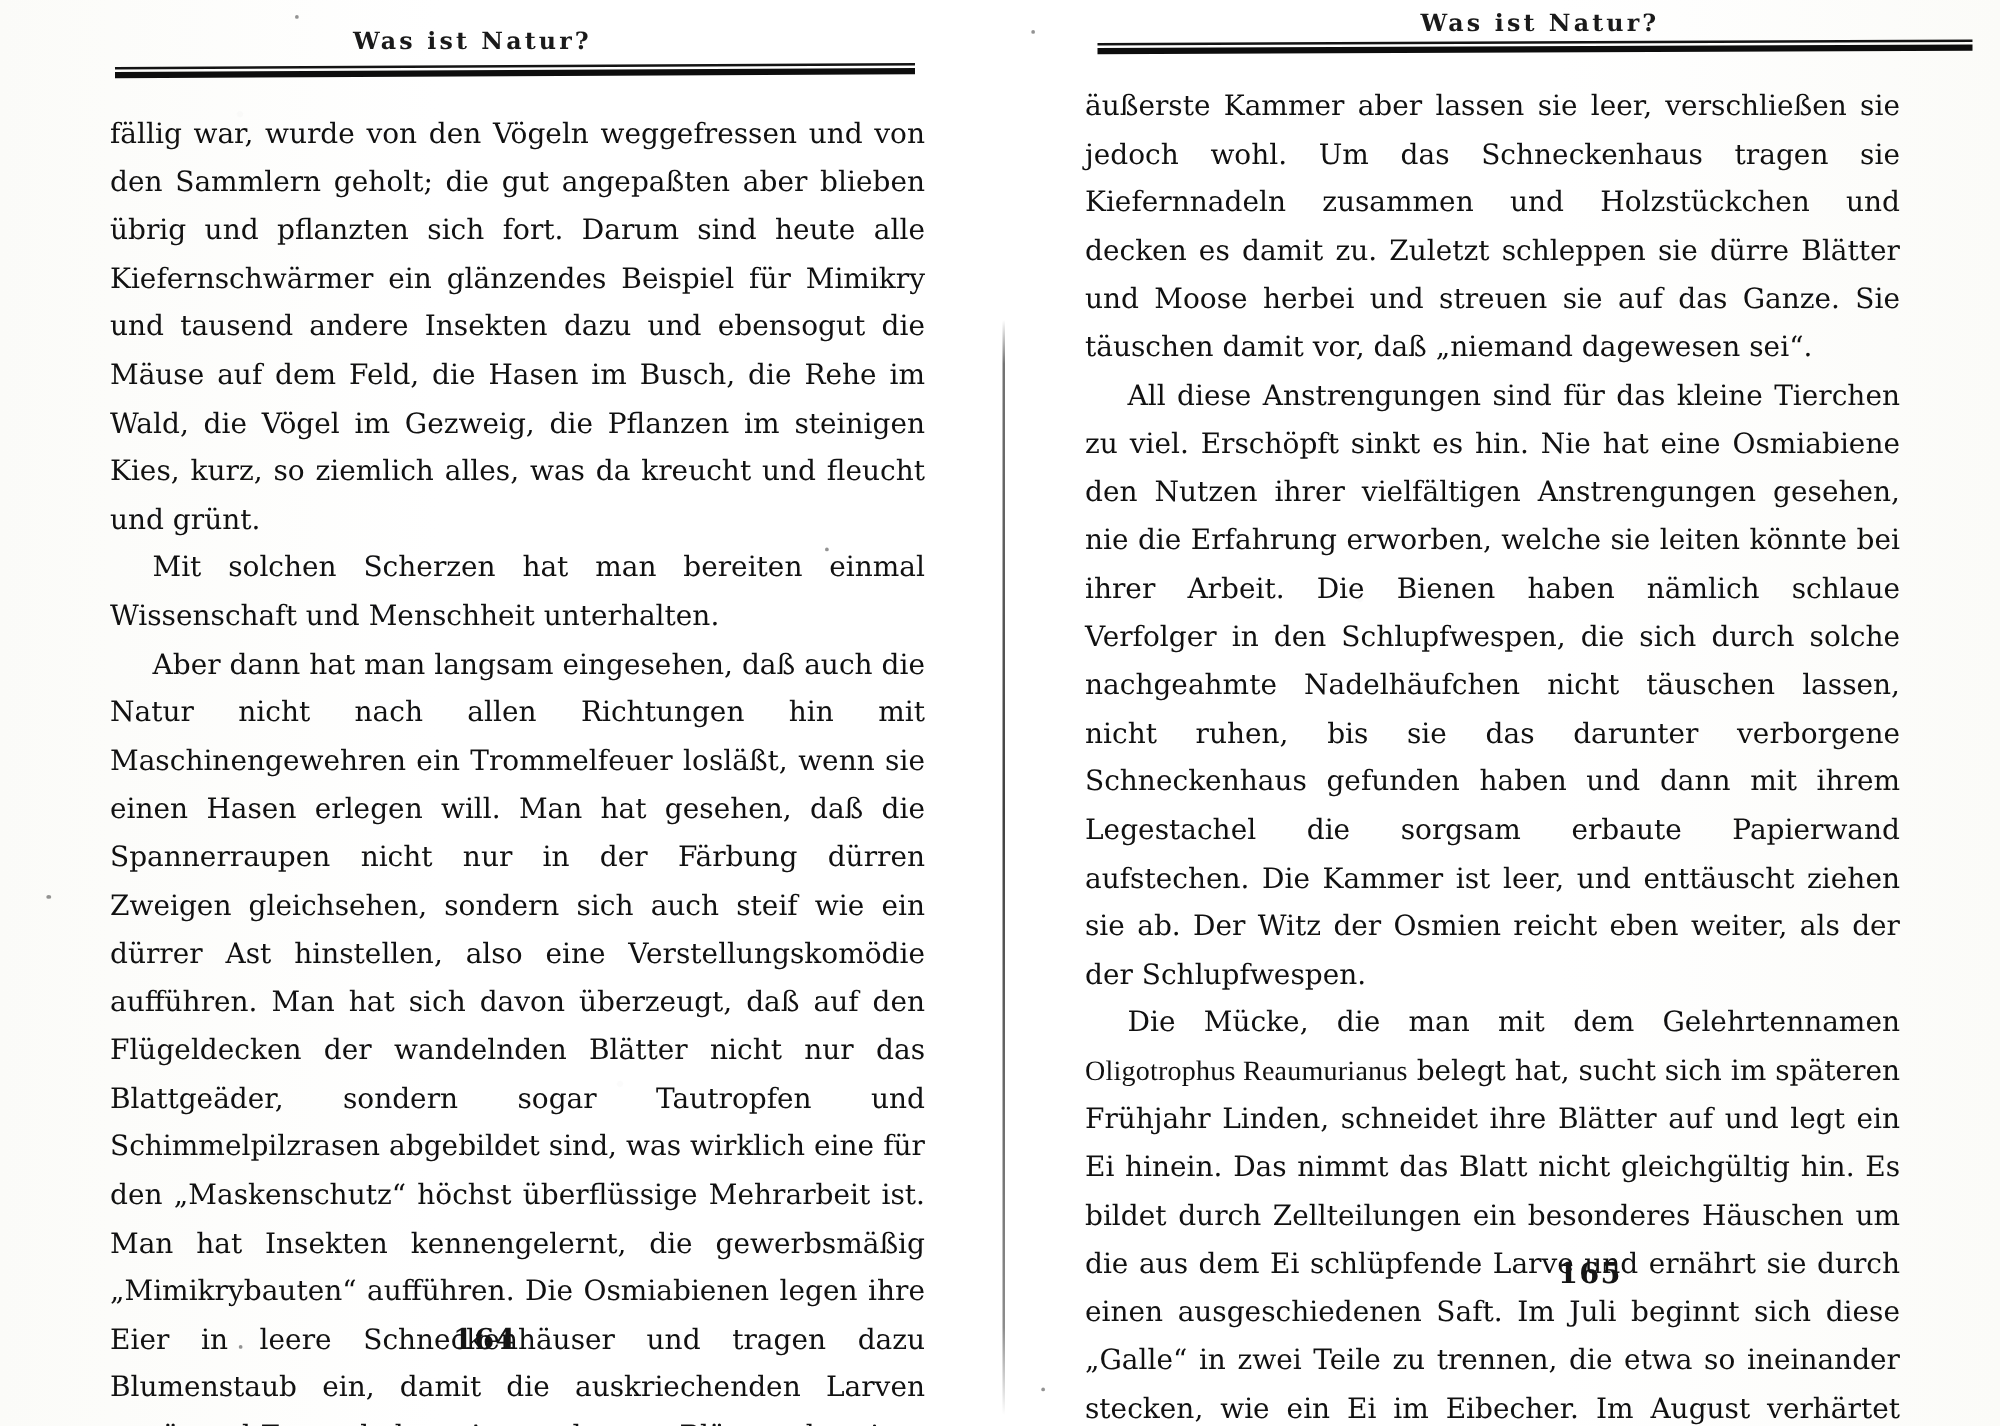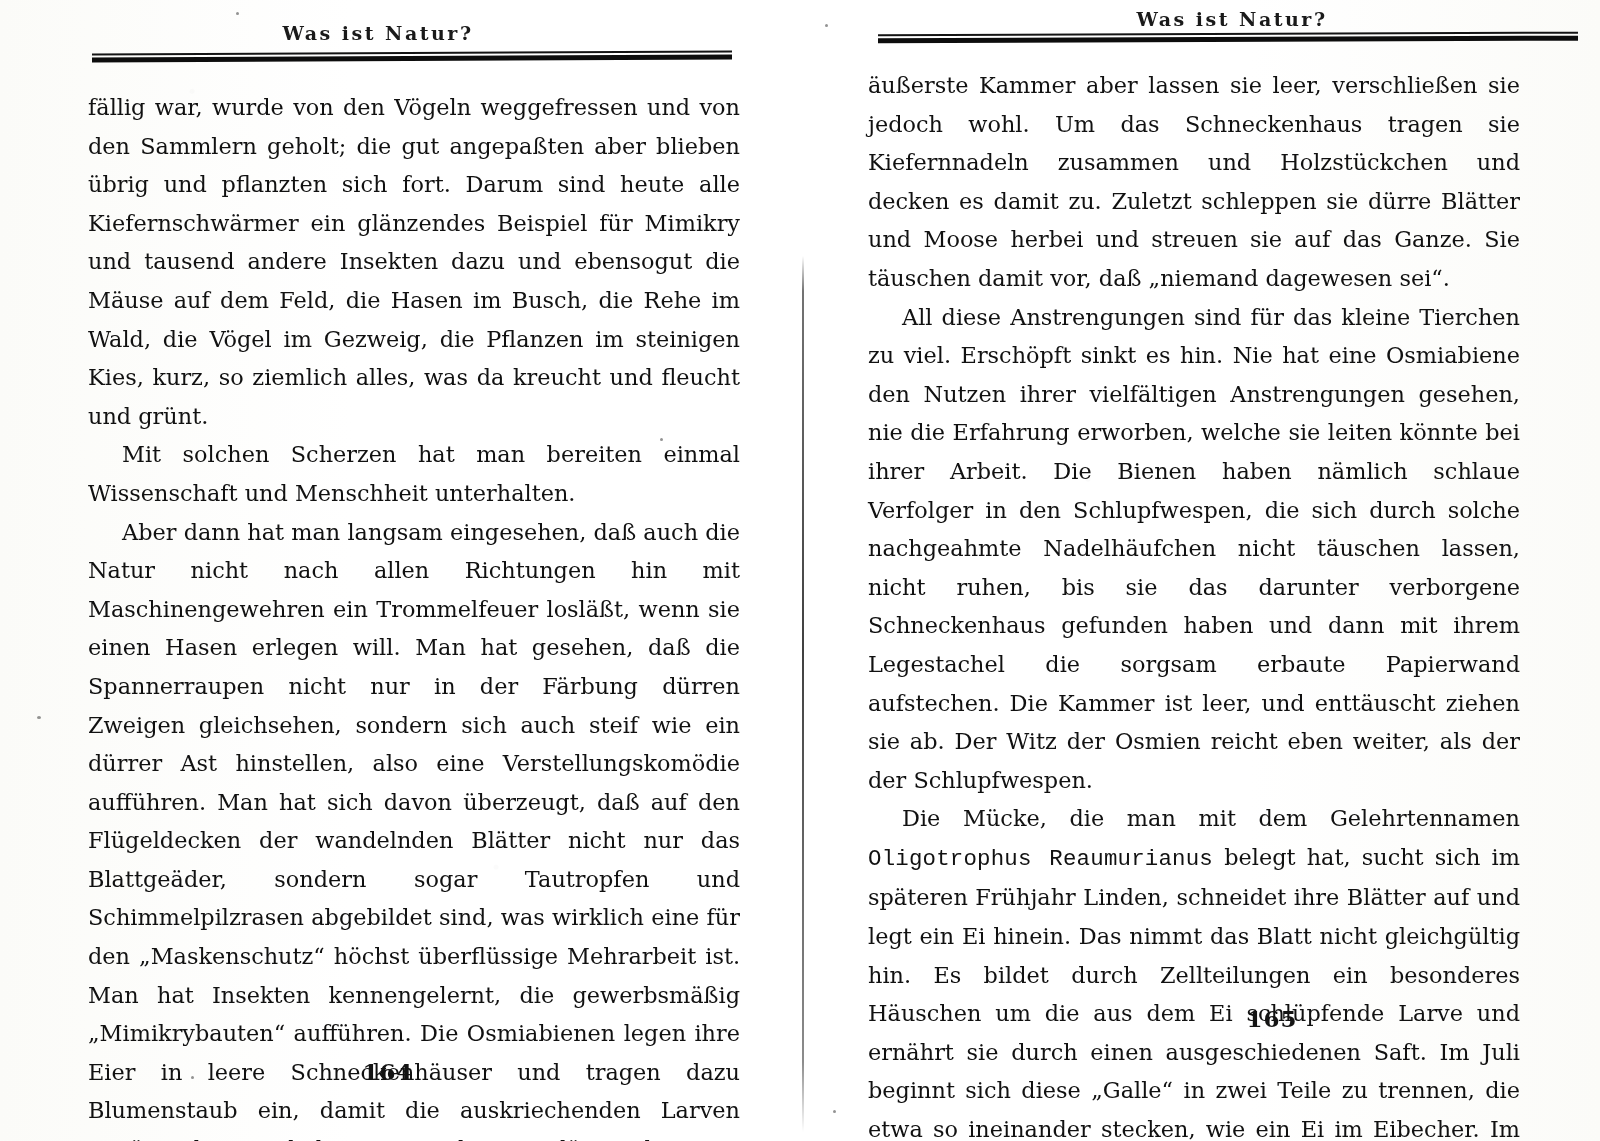--- a/index.html
+++ b/index.html
@@ -101,21 +101,21 @@
   
   .column p::after {
     content: "";
     display: inline-block;
     width: 100%;
   }
   .column p.nostretch::after { content: none; }
 
   
   .antiqua {
-    font-family: Liberation Mono, monospace;
+    font-family: Liberation Serif, serif;
     letter-spacing: 0.2px;
   }
 
   
   .folio {
     position: absolute;
     font-family: "DejaVu Serif", "Liberation Serif", serif;
     font-size: 23px;
     font-weight: 700;
     color: #141414;

